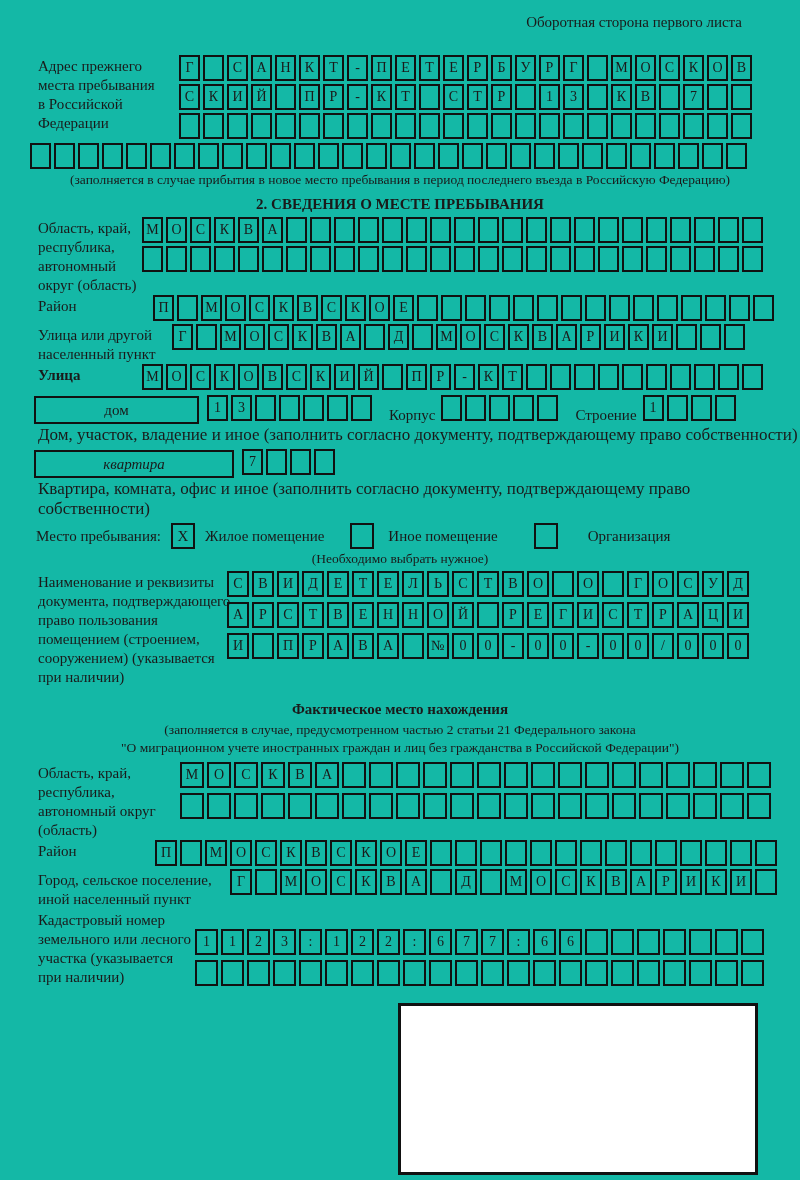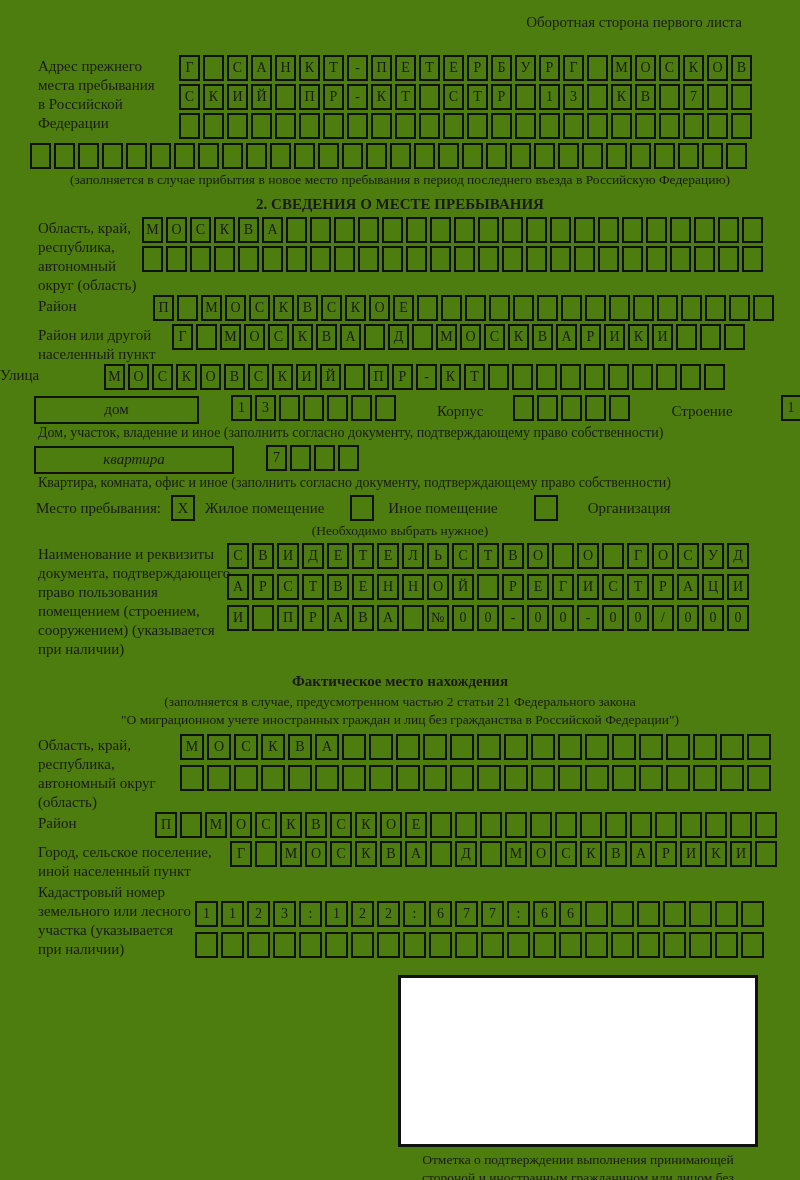--- a/index.html
+++ b/index.html
@@ -1,20 +1,20 @@
 <!DOCTYPE html>
 <html><head>
 <meta charset="utf-8">
 <style>
   html,body { margin:0; padding:0; background:#e8e8e8; }
   .sheet {
     position:relative;
     width:800px; height:1180px;
     margin:0 auto;
-    background:#4d7c0f;
+    background:#14b8a6;
     color:#1a1a1a;
     font-family:"Liberation Serif","DejaVu Serif",serif;
     overflow:hidden;
     box-sizing:border-box;
     padding-top:14px;
   }
   .back-title { text-align:right; padding-right:58px; font-size:15px; }
 
   .line { display:flex; align-items:flex-start; }
   .lbl { font-size:15px; line-height:19px; flex:none; box-sizing:border-box; padding-top:2px; }
@@ -30,40 +30,40 @@
     font-size:14px; line-height:1;
   }
   .p25 .cell { width:22px; }
   .p26 .cell { width:23px; }
   .p27 .cell { width:24px; }
 
   .s1-label   { margin-left:38px; width:141px; }
   .s2-oblast  { margin-left:38px; width:104px; }
   .s2-raion   { margin-left:38px; width:115px; }
   .s2-gorod   { margin-left:38px; width:134px; }
-  .s2-ulitsa  { width:104px; }
+  .s2-ulitsa  { margin-left:38px; width:104px;font-weight:bold; }
   .doc-label  { margin-left:38px; width:189px; }
   .f-oblast   { margin-left:38px; width:142px; }
   .f-raion    { margin-left:38px; width:117px; }
   .f-gorod    { margin-left:38px; width:192px; }
   .f-kadastr  { margin-left:38px; width:157px; }
 
   .fullrow { margin-left:30px; margin-top:1px; }
 
   .note { text-align:center; font-size:13.5px; margin-top:2px; }
   .heading { text-align:center; font-weight:bold; font-size:15px; margin:8px 0 4px 0; }
 
   .bigbox {
     box-sizing:border-box; border:2px solid #111; height:28px;
     display:flex; align-items:center; justify-content:center;
     font-size:15px; flex:none;
   }
-  .domrow, .kvrow { display:flex; align-items:center; margin-left:34px; margin-top:2px;gap:24px; }
+  .domrow, .kvrow { display:flex; align-items:flex-end; margin-left:34px; margin-top:2px; }
   .inline-lbl { font-size:15px; padding-top:4px; white-space:nowrap; flex:none; }
-  .hint { font-size:14px; margin-left:38px; margin-top:1px; margin-bottom:4px; }
+  .hint { font-size:17px; margin-left:38px; margin-top:1px; margin-bottom:4px; }
 
   .mestorow { display:flex; align-items:center; margin-left:36px; margin-top:4px; font-size:15px; }
   .cb {
     box-sizing:border-box; width:24px; height:26px; border:2px solid #111;
     display:flex; align-items:center; justify-content:center;
     font-size:15px; flex:none;
   }
 
   .stamp-wrap { margin-left:398px; margin-top:14px; }
   .stamp-box { box-sizing:border-box; width:360px; height:172px; border:3px solid #111; background:#fff; }
@@ -294,21 +294,21 @@
         <div class="cell"></div>
         <div class="cell"></div>
         <div class="cell"></div>
         <div class="cell"></div>
         <div class="cell"></div>
       </div>
   </div>
 
   <div class="line">
     <div class="lbl s2-gorod">
-        <div>Район или другой</div>
+        <div>Улица или другой</div>
         <div>населенный пункт</div>
       </div>
     <div class="cells">
         <div class="cell">Г</div>
         <div class="cell"></div>
         <div class="cell">М</div>
         <div class="cell">О</div>
         <div class="cell">С</div>
         <div class="cell">К</div>
         <div class="cell">В</div>
@@ -376,21 +376,21 @@
         <div class="cell"></div>
       </div>
     <div class="inline-lbl" style="margin-left:14px;margin-right:6px;">Корпус</div>
     <div class="cells">
         <div class="cell"></div>
         <div class="cell"></div>
         <div class="cell"></div>
         <div class="cell"></div>
         <div class="cell"></div>
       </div>
-    <div class="inline-lbl" style="margin-left:14px;margin-right:24px;">Строение</div>
+    <div class="inline-lbl" style="margin-left:14px;margin-right:6px;">Строение</div>
     <div class="cells">
         <div class="cell">1</div>
         <div class="cell"></div>
         <div class="cell"></div>
         <div class="cell"></div>
       </div>
   </div>
   <div class="hint">Дом, участок, владение и иное (заполнить согласно документу, подтверждающему право собственности)</div>
 
   <div class="kvrow">

